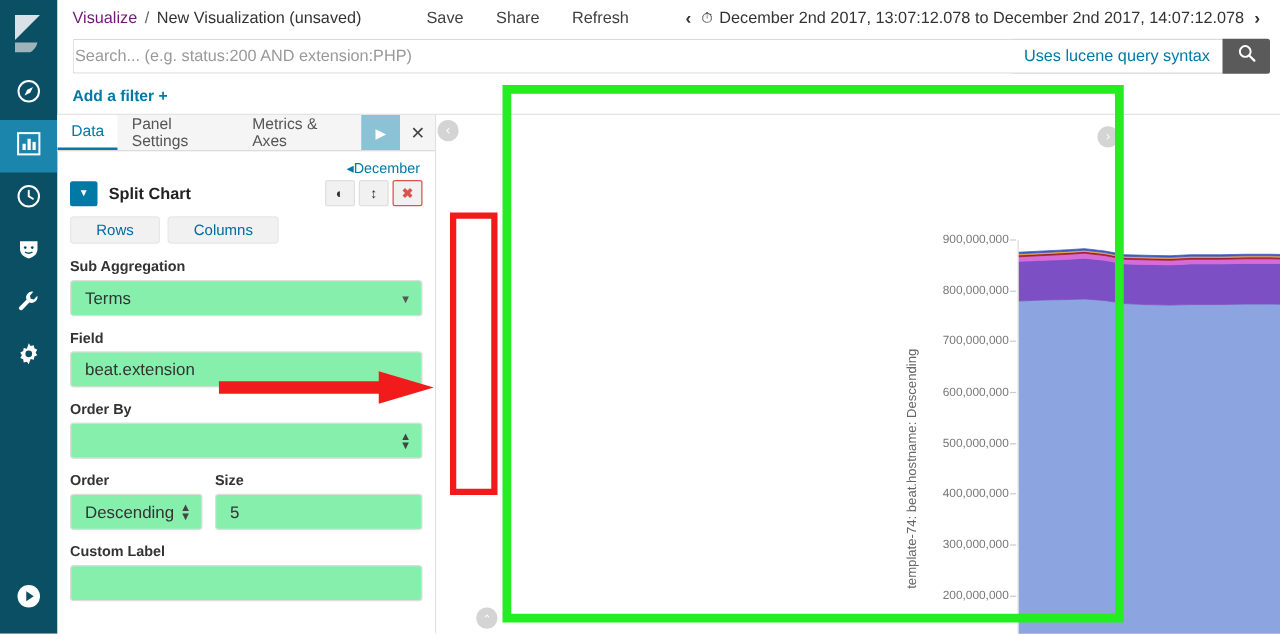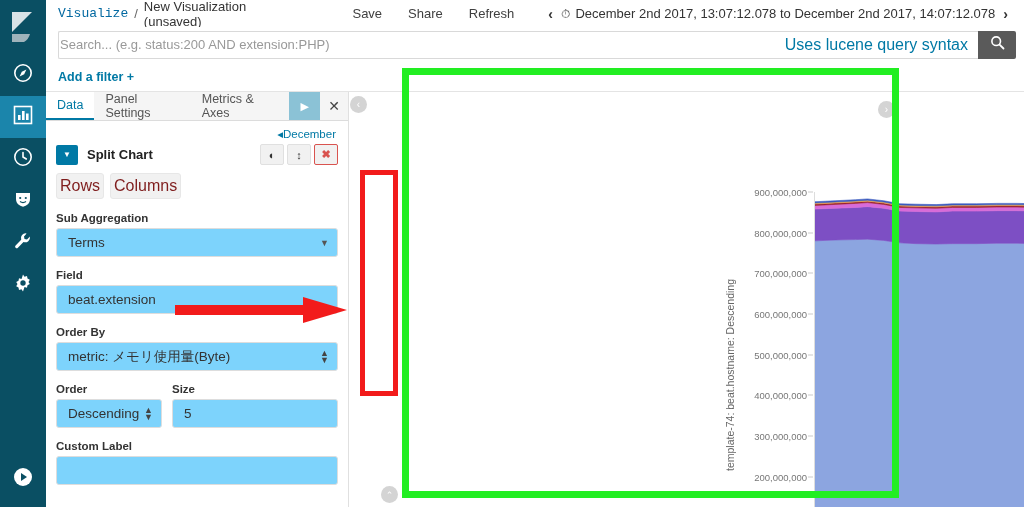--- a/index.html
+++ b/index.html
@@ -33,21 +33,21 @@
 
   
   .topbar {
     position: absolute; left: 46px; top: 0;
     width: 978px; height: 27px;
     background: #fff;
     display: flex; align-items: center;
     font-size: 13px;
     border-bottom: 0;
   }
-  .crumb-link { color: #0369a1; margin-left: 12px; cursor: pointer; font-family: Liberation Mono, monospace; }
+  .crumb-link { color: #701a75; margin-left: 12px; cursor: pointer; }
   .crumb-sep { color: #666; margin: 0 6px; }
   .crumb-cur { color: #333; }
   .hdr-actions { display: flex; align-items: center; margin-left: 52px; }
   .hdr-action { color: #404040; font-size: 13px; margin-right: 26px; cursor: pointer; }
   .time-wrap { margin-left: auto; display: flex; align-items: center; padding-right: 8px; }
   .time-nav { color: #333; font-size: 14px; padding: 0 8px; cursor: pointer; font-weight: bold;}
   .time-text { color: #333; font-size: 13px; white-space: nowrap; }
 
   
   .querybar {
@@ -62,21 +62,21 @@
     border: 1px solid #d9d9d9; border-right: 0;
     background: #fff;
     display: flex; align-items: center;
     padding-left: 1px;
     font-size: 13px; color: #999;
     border-radius: 2px 0 0 2px;
   }
   .lucene {
     height: 28px; border: 1px solid #d9d9d9; border-left: 0; border-right: 0;
     display: flex; align-items: center; padding: 0 10px;
-    color: #0079a5; font-size: 16px; cursor: pointer; background: #fff;
+    color: #0079a5; font-size: 13px; cursor: pointer; background: #fff;
   }
   .search-btn {
     width: 38px; height: 28px; background: #5a5a5a;
     display: flex; align-items: center; justify-content: center;
     border-radius: 0 2px 2px 0; cursor: pointer;
   }
 
   
   .filterbar {
     position: absolute; left: 46px; top: 62px;
@@ -133,27 +133,27 @@
   .agg-btns { margin-left: auto; display: flex; align-items: center; gap: 3px; }
   .sq {
     width: 24px; height: 21px; background: #f1f1f1; border: 1px solid #e0e0e0;
     display: flex; align-items: center; justify-content: center;
     border-radius: 2px; cursor: pointer; font-size: 11px; color: #333;
   }
   .sq.danger { border-color: #d9534f; color: #d9534f; font-weight: bold; }
   .toggle-rows { display: flex; gap: 6px; margin-bottom: 13px; }
   .pill {
     background: #f1f1f1; border: 1px solid #e7e7e7; border-radius: 3px;
-    font-size: 16px; color: #7f1d1d; padding: 3px 3px; cursor: pointer;
+    font-size: 12px; color: #0369a1; padding: 3px 20px; cursor: pointer;
   }
   .flabel { font-size: 11.5px; font-weight: bold; color: #333; margin-bottom: 4px; }
   .fieldrow { margin-bottom: 12px; }
   .ctl {
     width: 100%; height: 29px; border: 1px solid #ddd; border-radius: 3px;
-    background: #7dd3fc; display: flex; align-items: center;
+    background: #86efac; display: flex; align-items: center;
     padding: 0 8px 0 11px; font-size: 13.5px; color: #333;
     cursor: pointer; position: relative;
   }
   .ctl .caret { margin-left: auto; color: #555; font-size: 9px; }
   .ctl .spin { margin-left: auto; color: #444; font-size: 9px; line-height: 7px; text-align:center; }
   .twocol { display: flex; gap: 10px; }
   .twocol .c1 { width: 106px; }
   .twocol .c2 { flex: 1; }
   .ctl.plain { cursor: text; }
 
@@ -388,21 +388,20 @@
       <div class="fieldrow">
         <div class="flabel">Field</div>
         <div class="ctl">
           <span>beat.extension</span>
         </div>
       </div>
 
       <div class="fieldrow">
         <div class="flabel">Order By</div>
         <div class="ctl">
-          <span>metric: メモリ使用量(Byte)</span>
           <span class="spin">▲<br>▼</span>
         </div>
       </div>
 
       <div class="fieldrow twocol">
         <div class="c1">
           <div class="flabel">Order</div>
           <div class="ctl">
             <span>Descending</span>
             <span class="spin">▲<br>▼</span>

